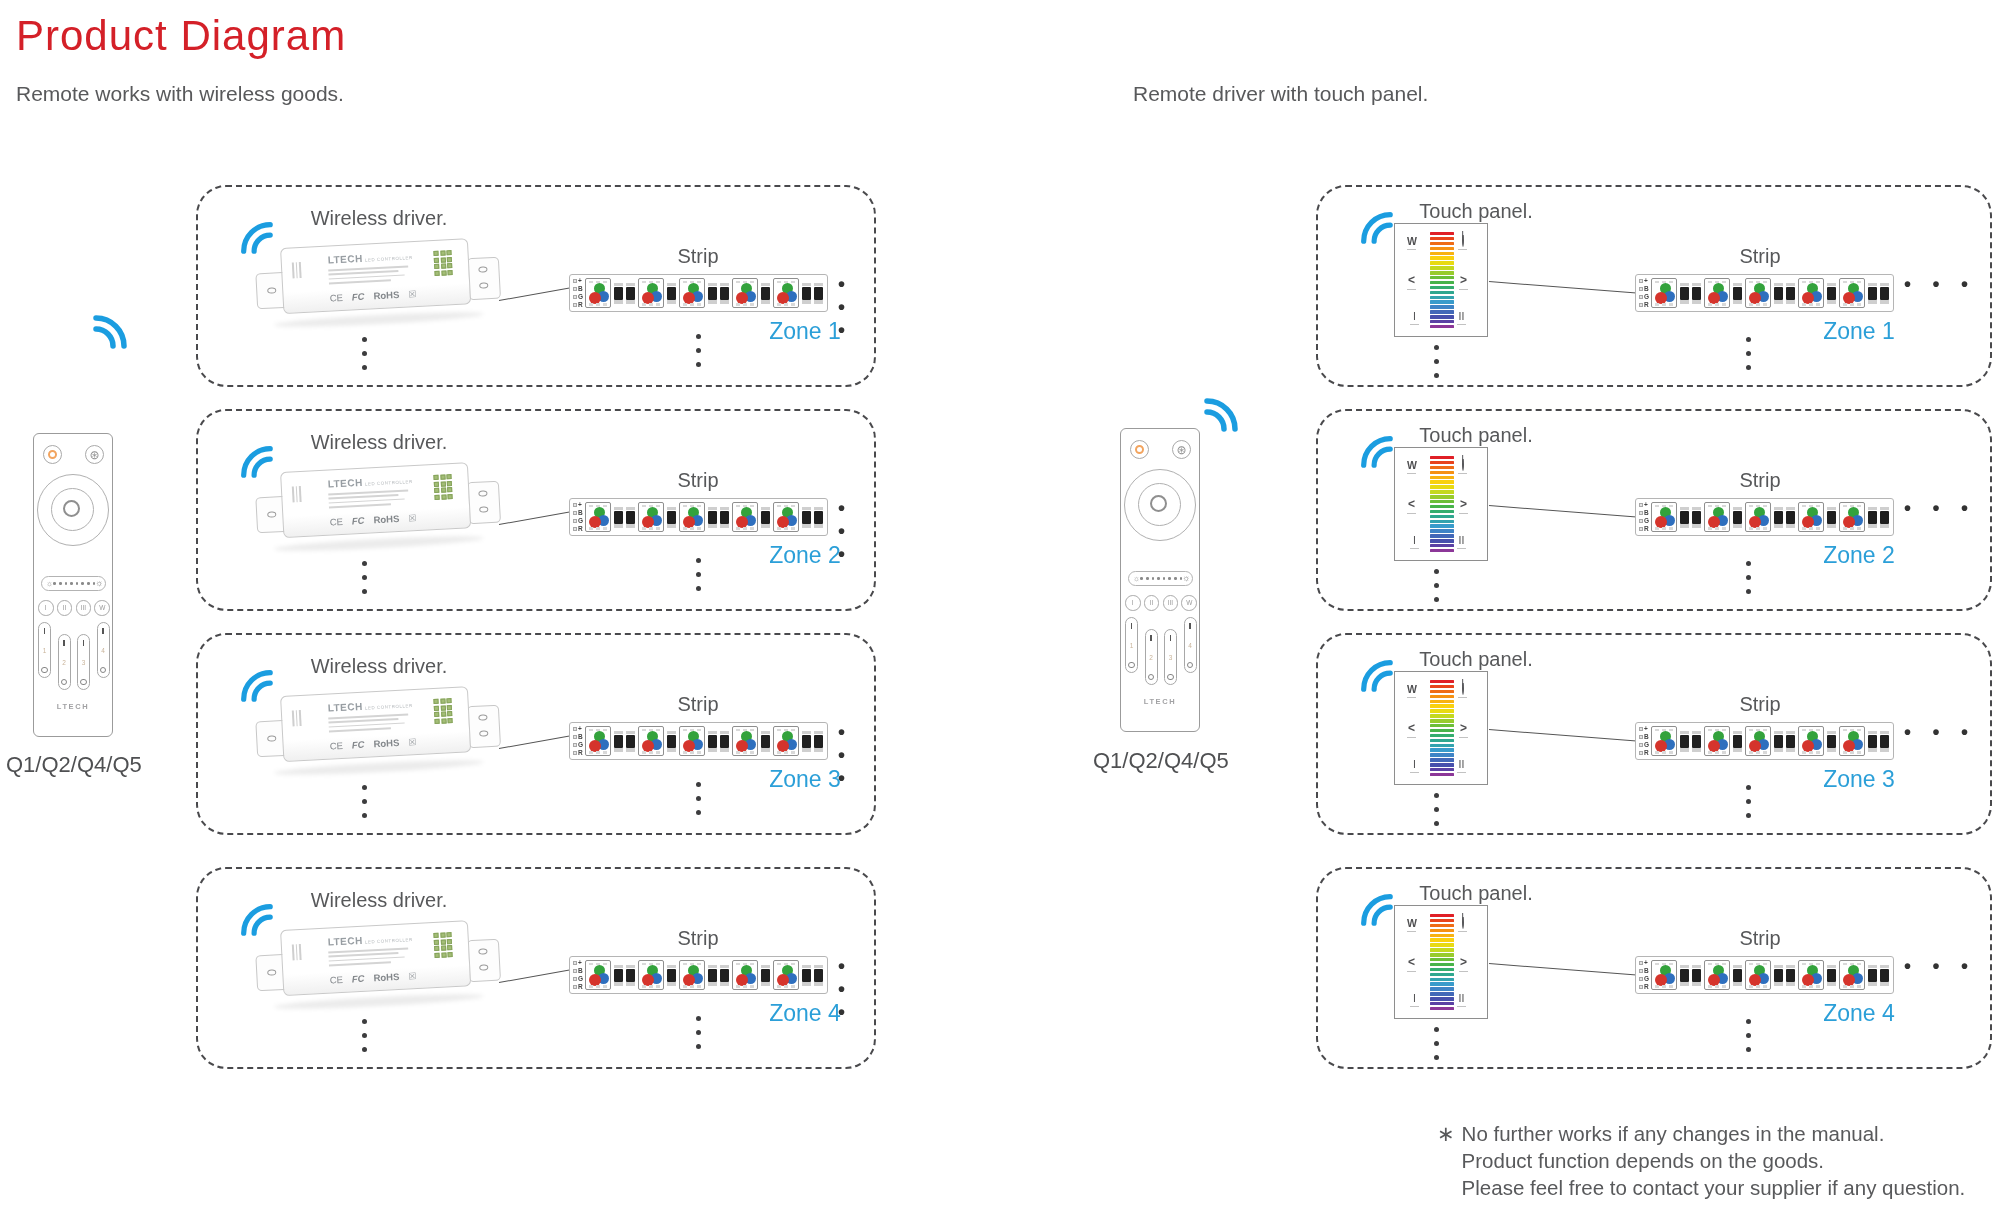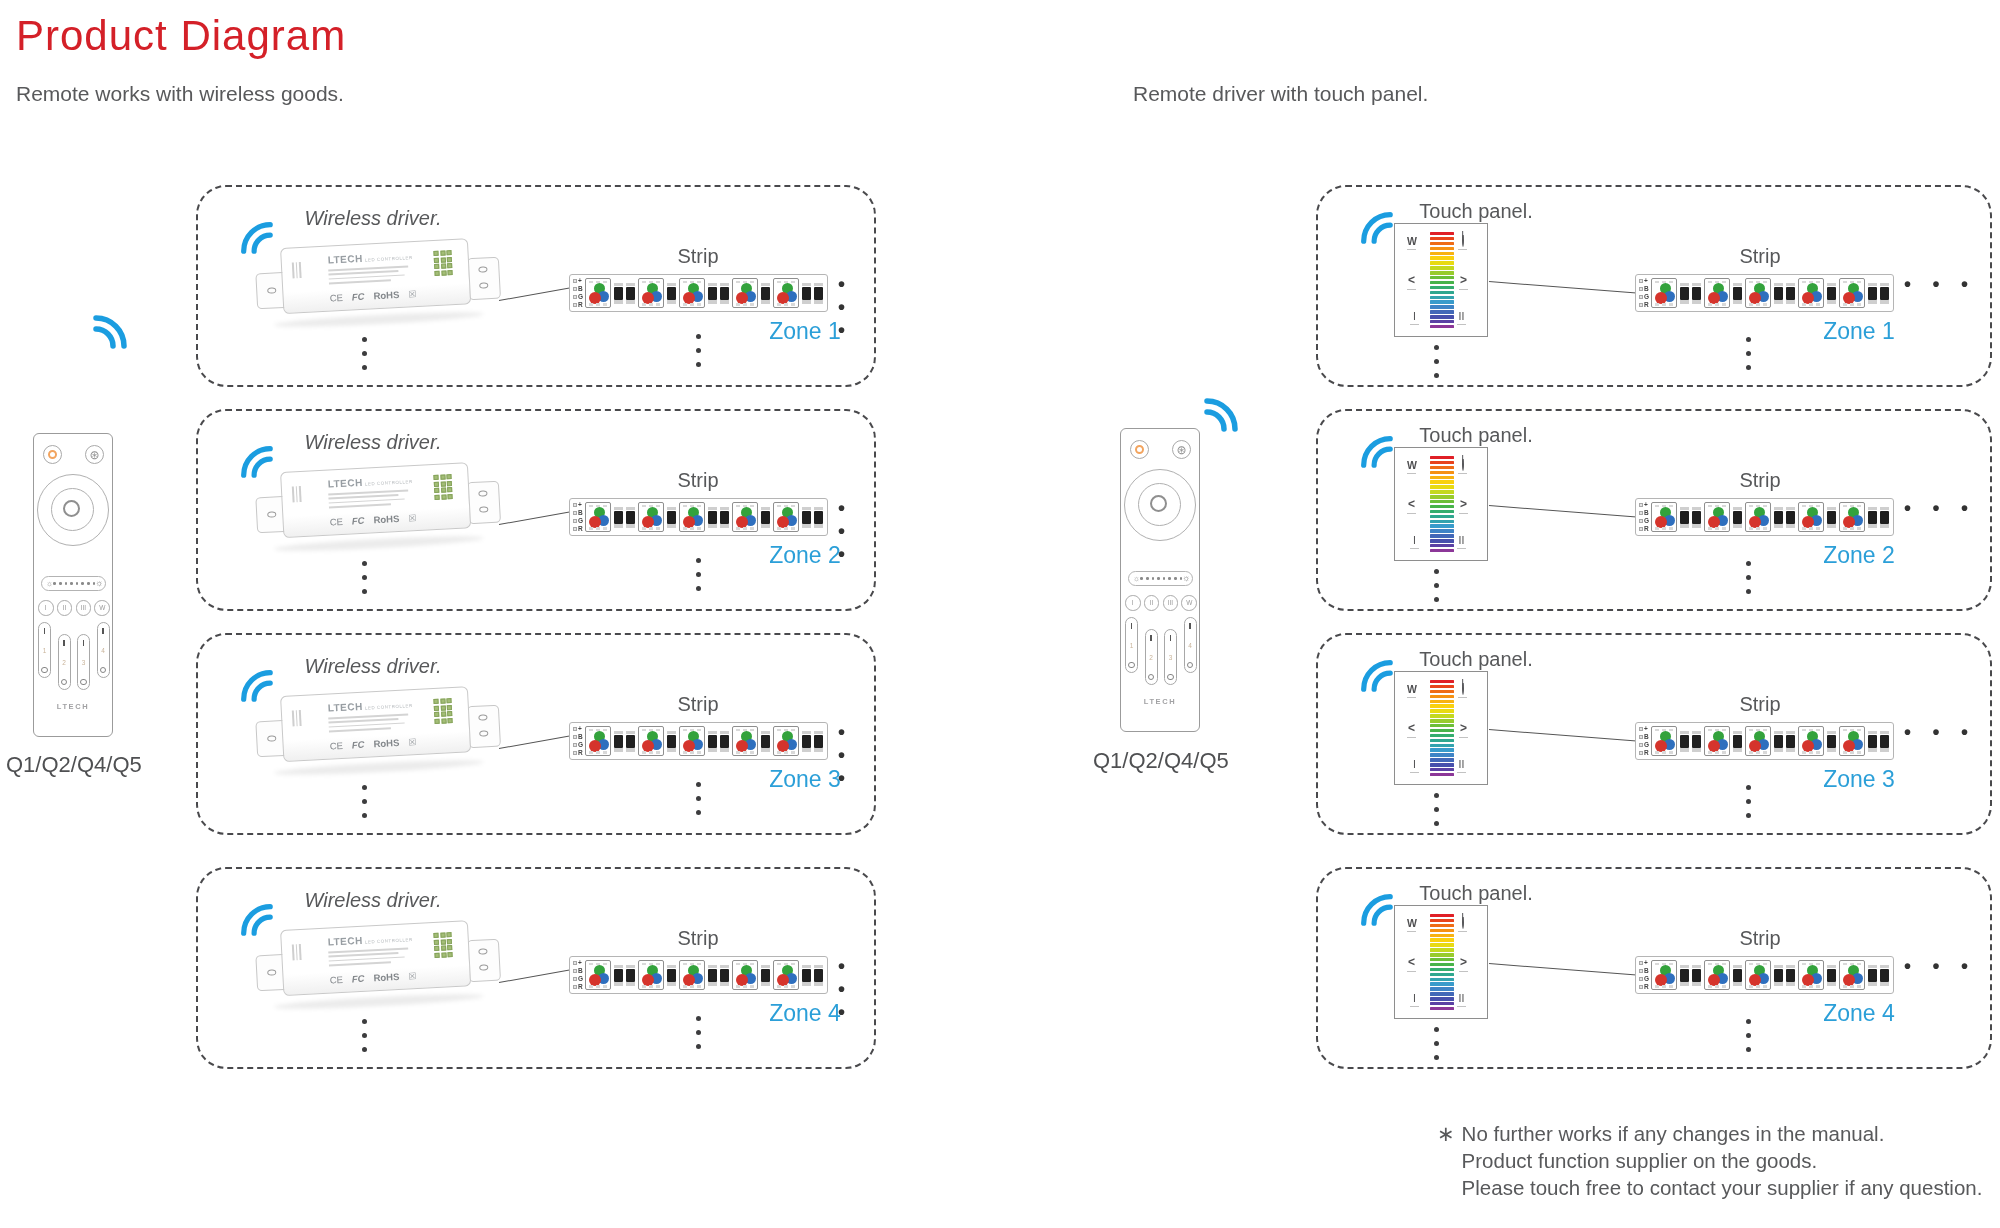--- a/index.html
+++ b/index.html
@@ -28,21 +28,21 @@
   .vdots i { width:5px; height:5px; border-radius:50%; background:#3c3c3e; }
   .ellipsis { position:absolute; font-size:20px; font-weight:bold; letter-spacing:8px; color:#333; }
   .zone-label { position:absolute; width:110px; text-align:center; font-size:23px;
                 font-weight:500; color:var(--zone-blue,#2b9fd8); }
   .dev-label { position:absolute; text-align:center; font-size:20px; color:#57585a; }
   .strip-label { position:absolute; width:124px; text-align:center; font-size:20px; color:#57585a; }
   .wire { position:absolute; border-top:1.7px solid #555; transform-origin:left center; }
 
   
   .zb-wifi-l { left:40px; top:32px; }
-  .dev-label-l { left:69px; top:20px; width:212px;font-style:italic; }
+  .dev-label-l { left:75px; top:20px; width:212px; }
   .driver-wrap { position:absolute; left:58px; top:52px; width:244px; height:92px; }
   .line-l { left:301px; top:113px; width:73px; transform:rotate(-10deg); }
   .strip-label-l { left:438px; top:58px; }
   .strip-wrap-l { position:absolute; left:371px; top:87px; }
   .ellipsis-l { left:640px; top:86px; }
   .zone-label-l { left:552px; top:131px; }
   .vd-driver-l { left:164px; top:150px; }
   .vd-strip-l { left:498px; top:147px; }
 
   
@@ -1913,18 +1913,18 @@
           <i></i>
           <i></i>
         </span>
   </div>
 </div>
 
   <div id="footnote">
     <span class="star">∗</span>
     <div>
       <div>No further works if any changes in the manual.</div>
-      <div>Product function supplier on the goods.</div>
-      <div>Please touch free to contact your supplier if any question.</div>
+      <div>Product function depends on the goods.</div>
+      <div>Please feel free to contact your supplier if any question.</div>
     </div>
   </div>
 
 </div>
 
 </body></html>

